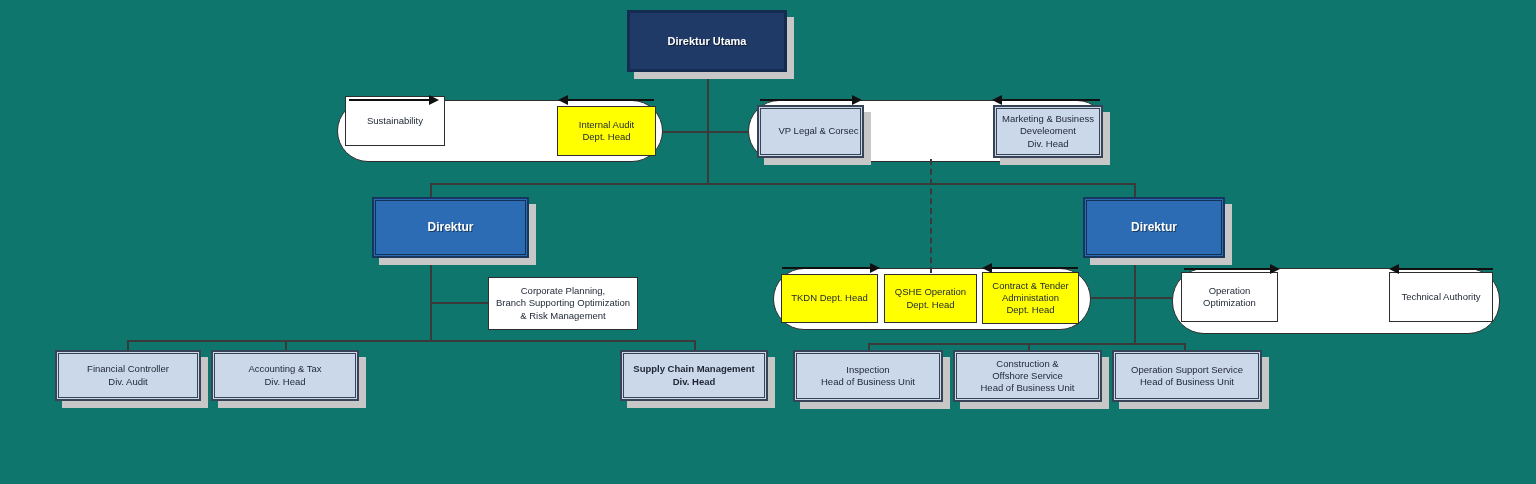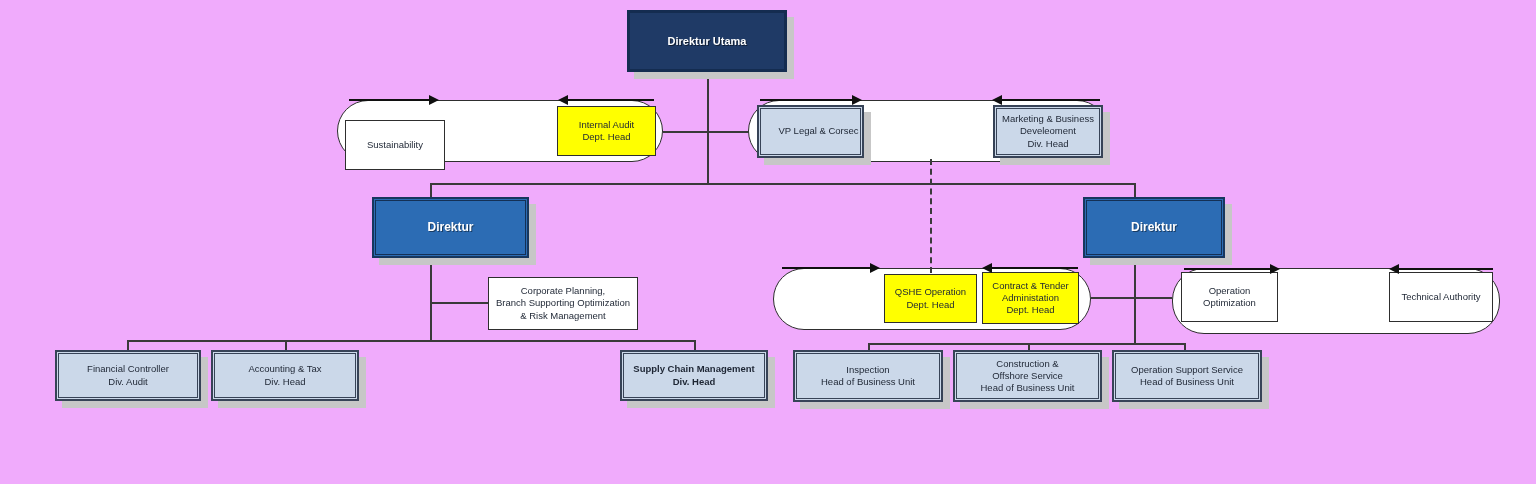--- a/index.html
+++ b/index.html
@@ -1,17 +1,17 @@
 <!DOCTYPE html>
 <html><head>
 <meta charset="utf-8">
 <style>
   html,body{margin:0;padding:0;background:#ffffff;}
   .canvas{
-    position:relative;width:1536px;height:484px;background:#f0abfc;
+    position:relative;width:1536px;height:484px;background:#0f766e;
     font-family:"Liberation Sans",sans-serif;overflow:hidden;
   }
   
   .ln{position:absolute;background:#3a3a3a;z-index:1;}
   .ln.dash{background:none;border-left:2px dashed #3a3a3a;width:0 !important;z-index:3;}
   
   .stadium{
     position:absolute;background:#ffffff;border:1.5px solid #2e2e2e;
     border-radius:32px;z-index:2;box-sizing:border-box;
   }
@@ -69,21 +69,21 @@
   <div class="arrow l" style="left:560px;top:99px;width:94px;"></div>
   <div class="arrow r" style="left:760px;top:99px;width:100px;"></div>
   <div class="arrow l" style="left:994px;top:99px;width:106px;"></div>
   <div class="arrow r" style="left:782px;top:267px;width:96px;"></div>
   <div class="arrow l" style="left:984px;top:267px;width:94px;"></div>
   <div class="arrow r" style="left:1184px;top:268px;width:94px;"></div>
   <div class="arrow l" style="left:1391px;top:268px;width:102px;"></div>
 
   <div class="node navy shadow" style="left:627px;top:10px;width:160px;height:62px;">Direktur Utama</div>
 
-  <div class="node plain" style="left:345px;top:120px;width:100px;height:50px;">Sustainability</div>
+  <div class="node plain" style="left:345px;top:96px;width:100px;height:50px;">Sustainability</div>
   <div class="node yellow" style="left:557px;top:106px;width:99px;height:50px;">Internal Audit
 Dept. Head</div>
 
   <div class="node lightblue shadow" style="left:757px;top:105px;width:107px;height:53px;padding-left:16px;">VP Legal &amp; Corsec</div>
   <div class="node lightblue shadow" style="left:993px;top:105px;width:110px;height:53px;">Marketing &amp; Business
 Develeoment
 Div. Head</div>
 
   <div class="node blue shadow" style="left:352px;top:197px;width:157px;height:61px;">Direktur</div>
   <div class="node blue shadow" style="left:1063px;top:197px;width:142px;height:61px;">Direktur</div>
@@ -92,20 +92,21 @@
 Branch Supporting Optimization
 &amp; Risk Management</div>
 
   <div class="node lightblue shadow" style="left:55px;top:350px;width:146px;height:51px;">Financial Controller
 Div. Audit</div>
   <div class="node lightblue shadow" style="left:211px;top:350px;width:148px;height:51px;">Accounting &amp; Tax
 Div. Head</div>
   <div class="node lightblue shadow" style="left:620px;top:350px;width:148px;height:51px;font-weight:bold;">Supply Chain Management
 Div. Head</div>
 
+  <div class="node yellow" style="left:781px;top:274px;width:97px;height:49px;">TKDN Dept. Head</div>
   <div class="node yellow" style="left:884px;top:274px;width:93px;height:49px;">QSHE Operation
 Dept. Head</div>
   <div class="node yellow" style="left:982px;top:272px;width:97px;height:52px;">Contract &amp; Tender
 Administation
 Dept. Head</div>
 
   <div class="node plain" style="left:1181px;top:272px;width:97px;height:50px;">Operation
 Optimization</div>
   <div class="node plain" style="left:1389px;top:272px;width:104px;height:50px;">Technical Authority</div>
 

